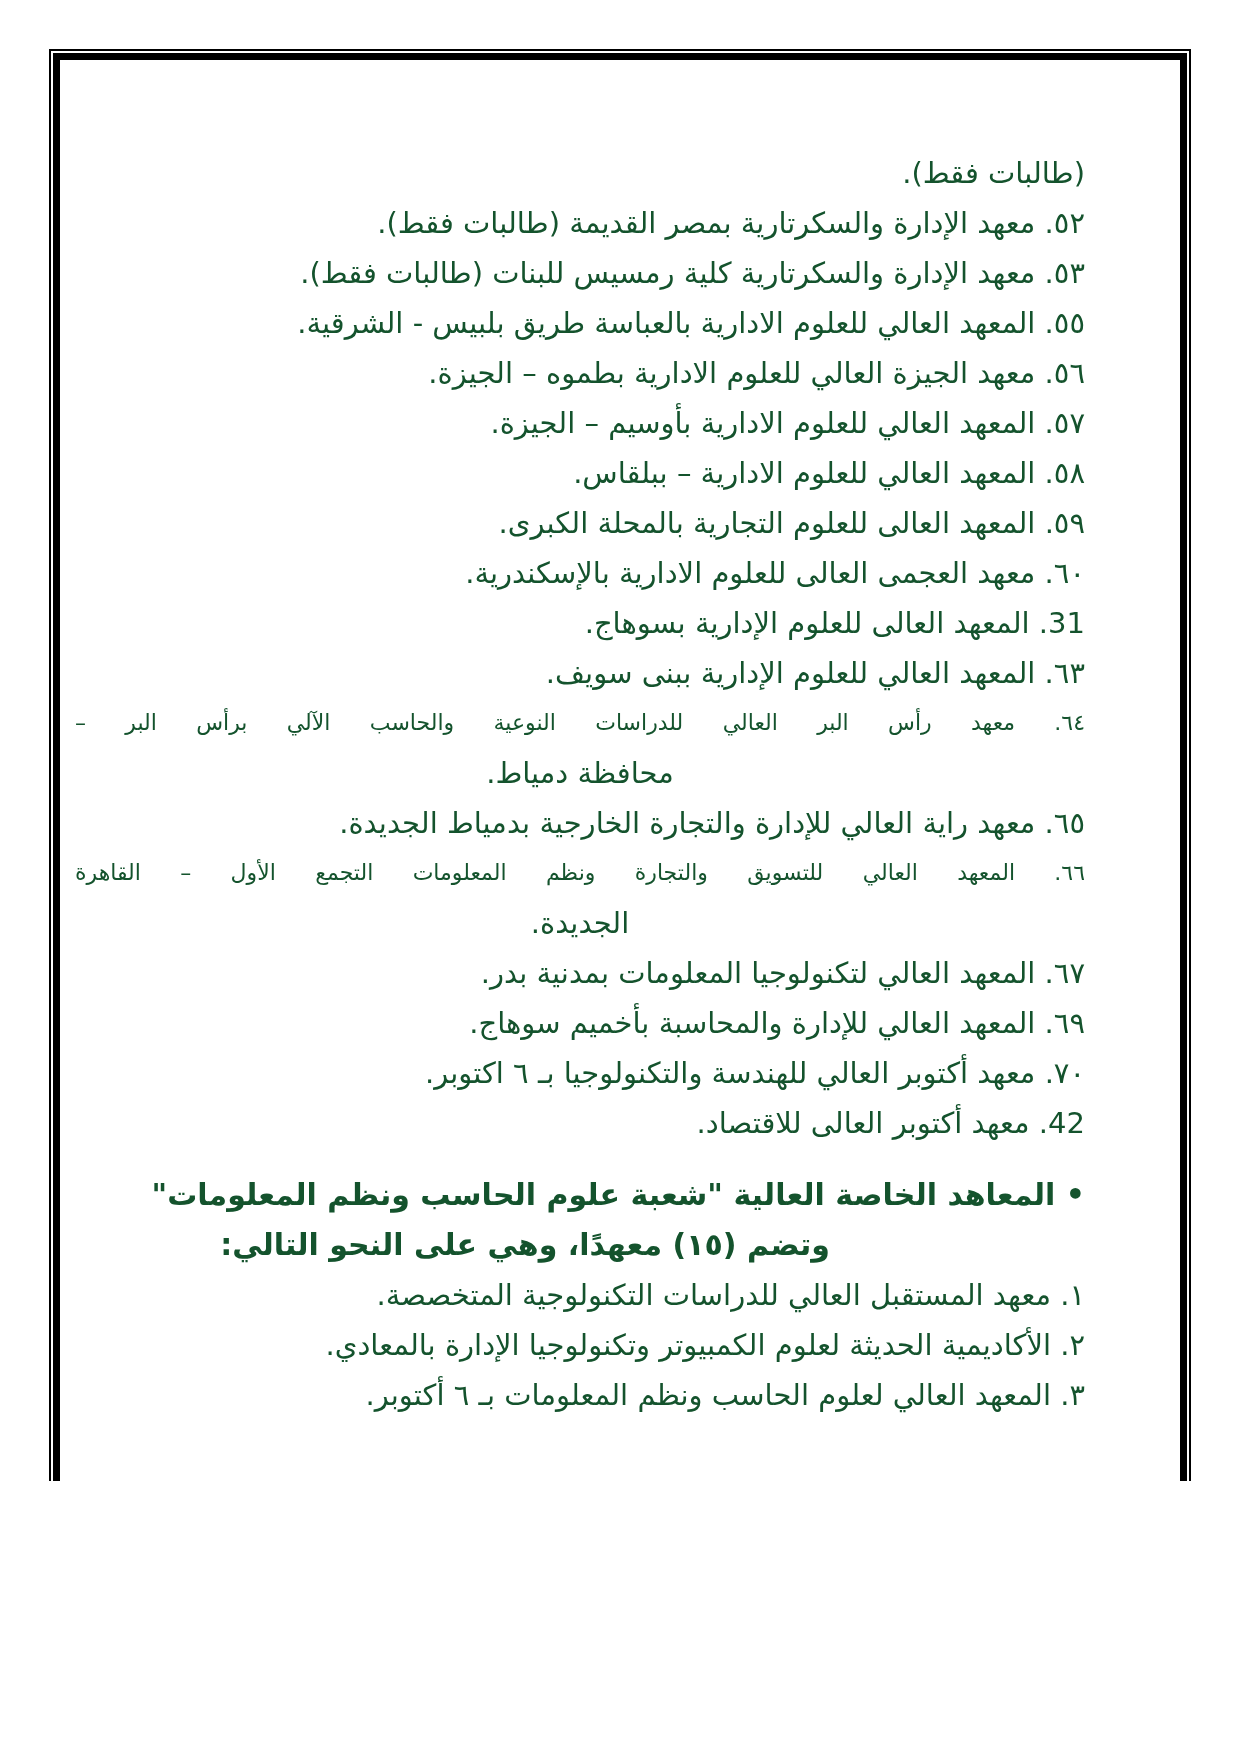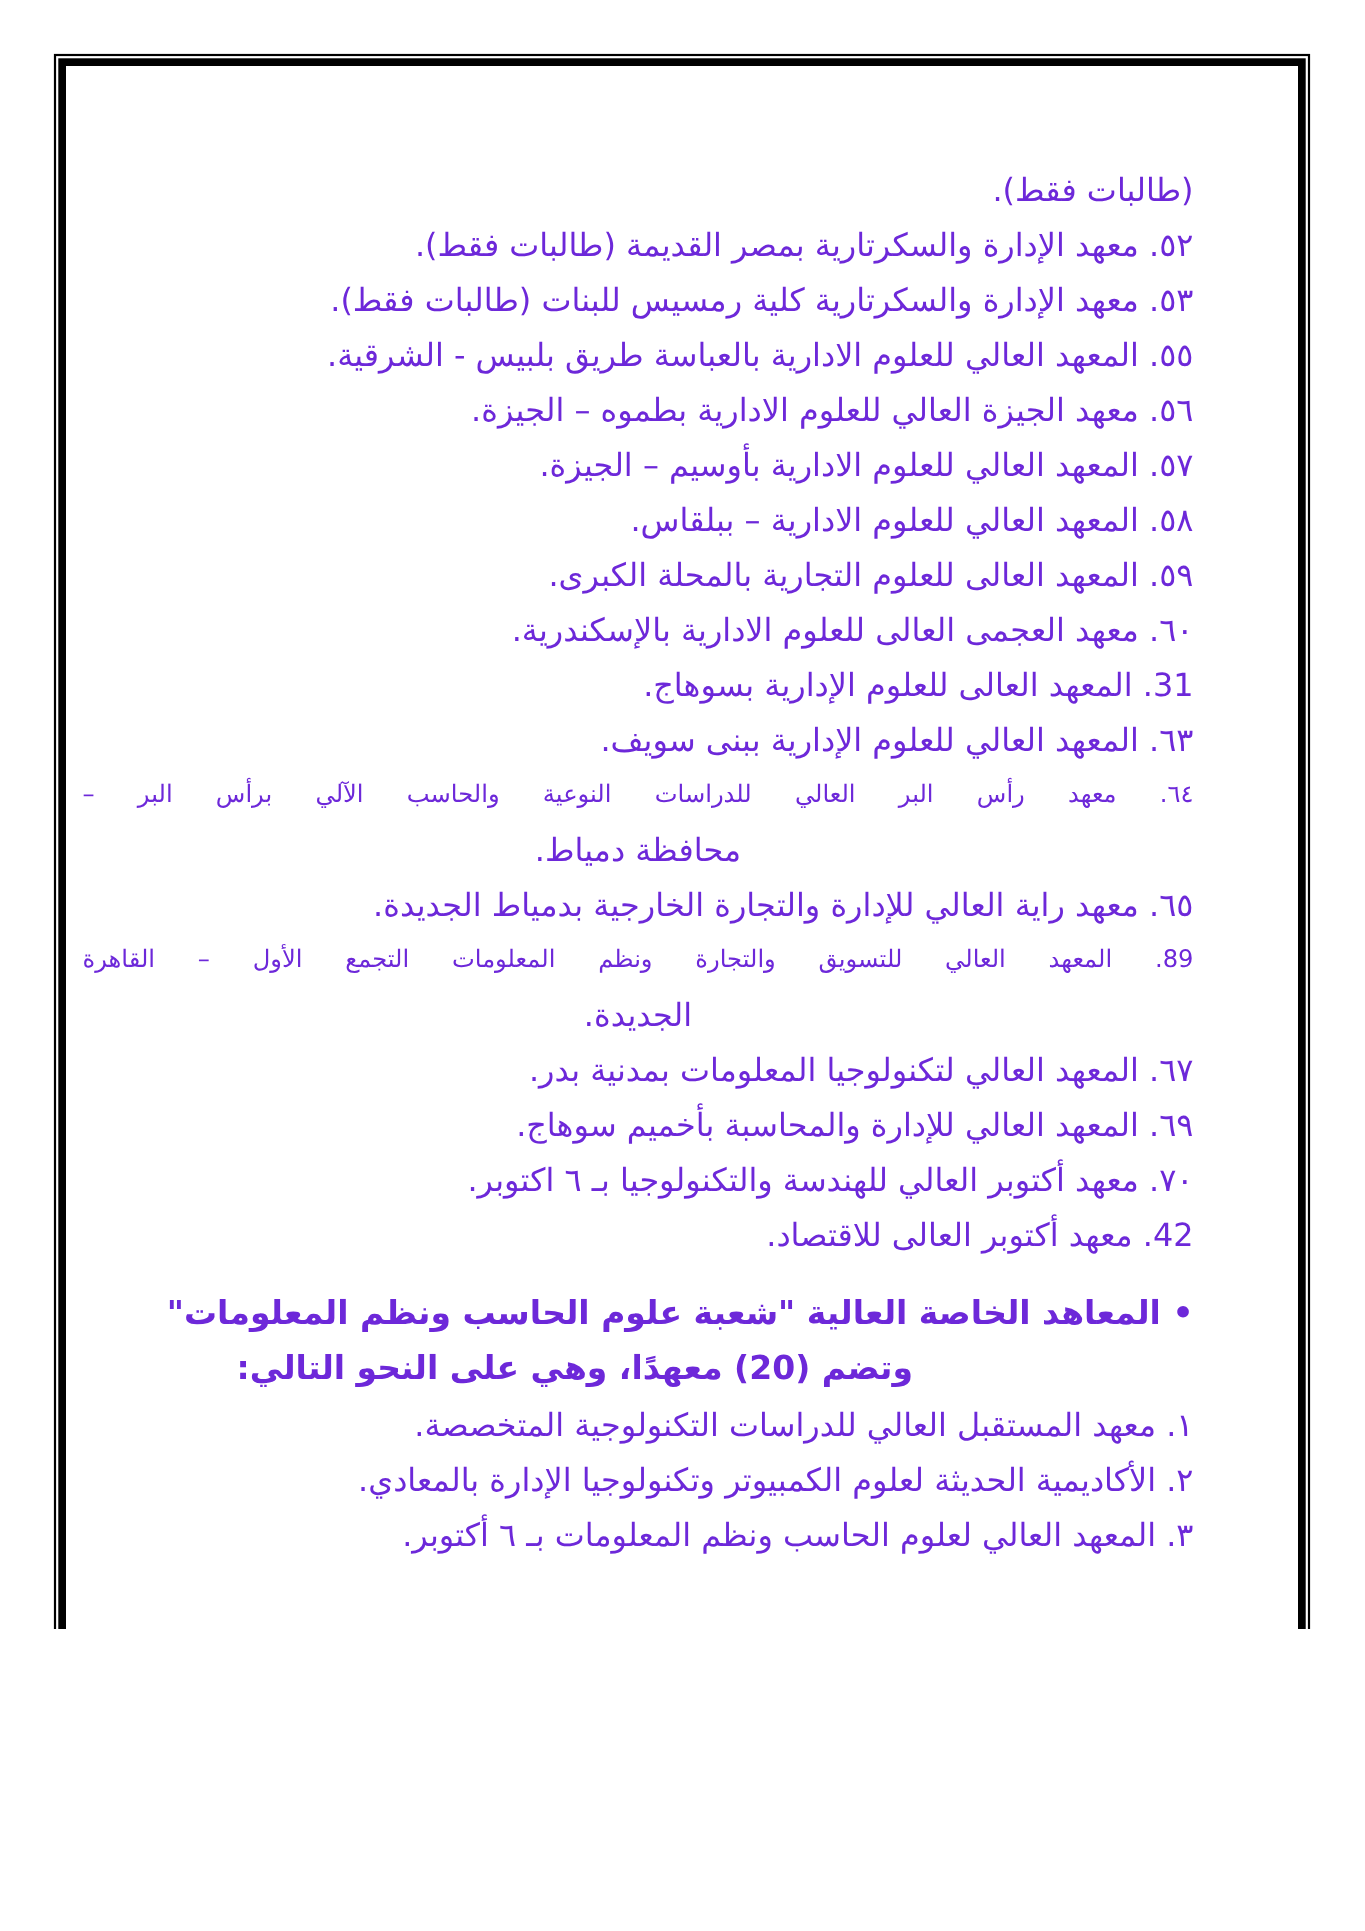--- a/index.html
+++ b/index.html
@@ -1,21 +1,21 @@
 <!DOCTYPE html>
 <html lang="ar"><head>
 <meta charset="utf-8">
 <style>
   html,body{margin:0;padding:0;background:#ffffff;}
   #page{
     position:relative;
     width:1241px;height:1481px;
     background:#ffffff;
     font-family:"DejaVu Sans", sans-serif;
-    color:#6d28d9;
+    color:#14532d;
     overflow:hidden;
   }
   
   #frame-outer{
     position:absolute;left:49px;top:49px;width:1142px;height:1652px;
     border:2px solid #000;box-sizing:border-box;
   }
   #frame-inner{
     position:absolute;left:2px;top:2px;right:2px;bottom:2px;
     border:7px solid #000;box-sizing:border-box;
@@ -54,26 +54,26 @@
       <div class="line align-right">٥٦. معهد الجيزة العالي للعلوم الادارية بطموه – الجيزة.</div>
       <div class="line align-right">٥٧. المعهد العالي للعلوم الادارية بأوسيم – الجيزة.</div>
       <div class="line align-right">٥٨. المعهد العالي  للعلوم الادارية – ببلقاس.</div>
       <div class="line align-right">٥٩. المعهد العالى للعلوم التجارية بالمحلة الكبرى.</div>
       <div class="line align-right">٦٠. معهد العجمى العالى للعلوم الادارية بالإسكندرية.</div>
       <div class="line align-right">31. المعهد العالى للعلوم الإدارية بسوهاج.</div>
       <div class="line align-right">٦٣. المعهد العالي للعلوم الإدارية ببنى سويف.</div>
       <div class="line align-justify">٦٤. معهد رأس البر العالي للدراسات النوعية والحاسب الآلي برأس البر –</div>
       <div class="line align-left">محافظة دمياط.</div>
       <div class="line align-right">٦٥. معهد راية العالي للإدارة والتجارة الخارجية بدمياط الجديدة.</div>
-      <div class="line align-justify">89. المعهد العالي للتسويق والتجارة ونظم المعلومات التجمع الأول – القاهرة</div>
+      <div class="line align-justify">٦٦. المعهد العالي للتسويق والتجارة ونظم المعلومات التجمع الأول – القاهرة</div>
       <div class="line align-left">الجديدة.</div>
       <div class="line align-right">٦٧. المعهد العالي لتكنولوجيا المعلومات بمدنية بدر.</div>
       <div class="line align-right">٦٩. المعهد العالي للإدارة والمحاسبة بأخميم سوهاج.</div>
       <div class="line align-right">٧٠. معهد أكتوبر العالي للهندسة والتكنولوجيا بـ ٦ اكتوبر.</div>
       <div class="line align-right">42. معهد أكتوبر العالى للاقتصاد.</div>
       <div class="spacer"></div>
       <div class="line align-right bold">• المعاهد الخاصة العالية "شعبة علوم الحاسب ونظم المعلومات"</div>
-      <div class="line align-right bold indent-right">وتضم (20) معهدًا، وهي على النحو التالي:</div>
+      <div class="line align-right bold indent-right">وتضم (١٥) معهدًا، وهي على النحو التالي:</div>
       <div class="line align-right">١. معهد المستقبل العالي للدراسات التكنولوجية المتخصصة.</div>
       <div class="line align-right">٢. الأكاديمية الحديثة لعلوم الكمبيوتر وتكنولوجيا الإدارة بالمعادي.</div>
       <div class="line align-right">٣. المعهد العالي لعلوم الحاسب ونظم المعلومات بـ ٦ أكتوبر.</div>
     </div>
 </div>
 
 </body></html>

